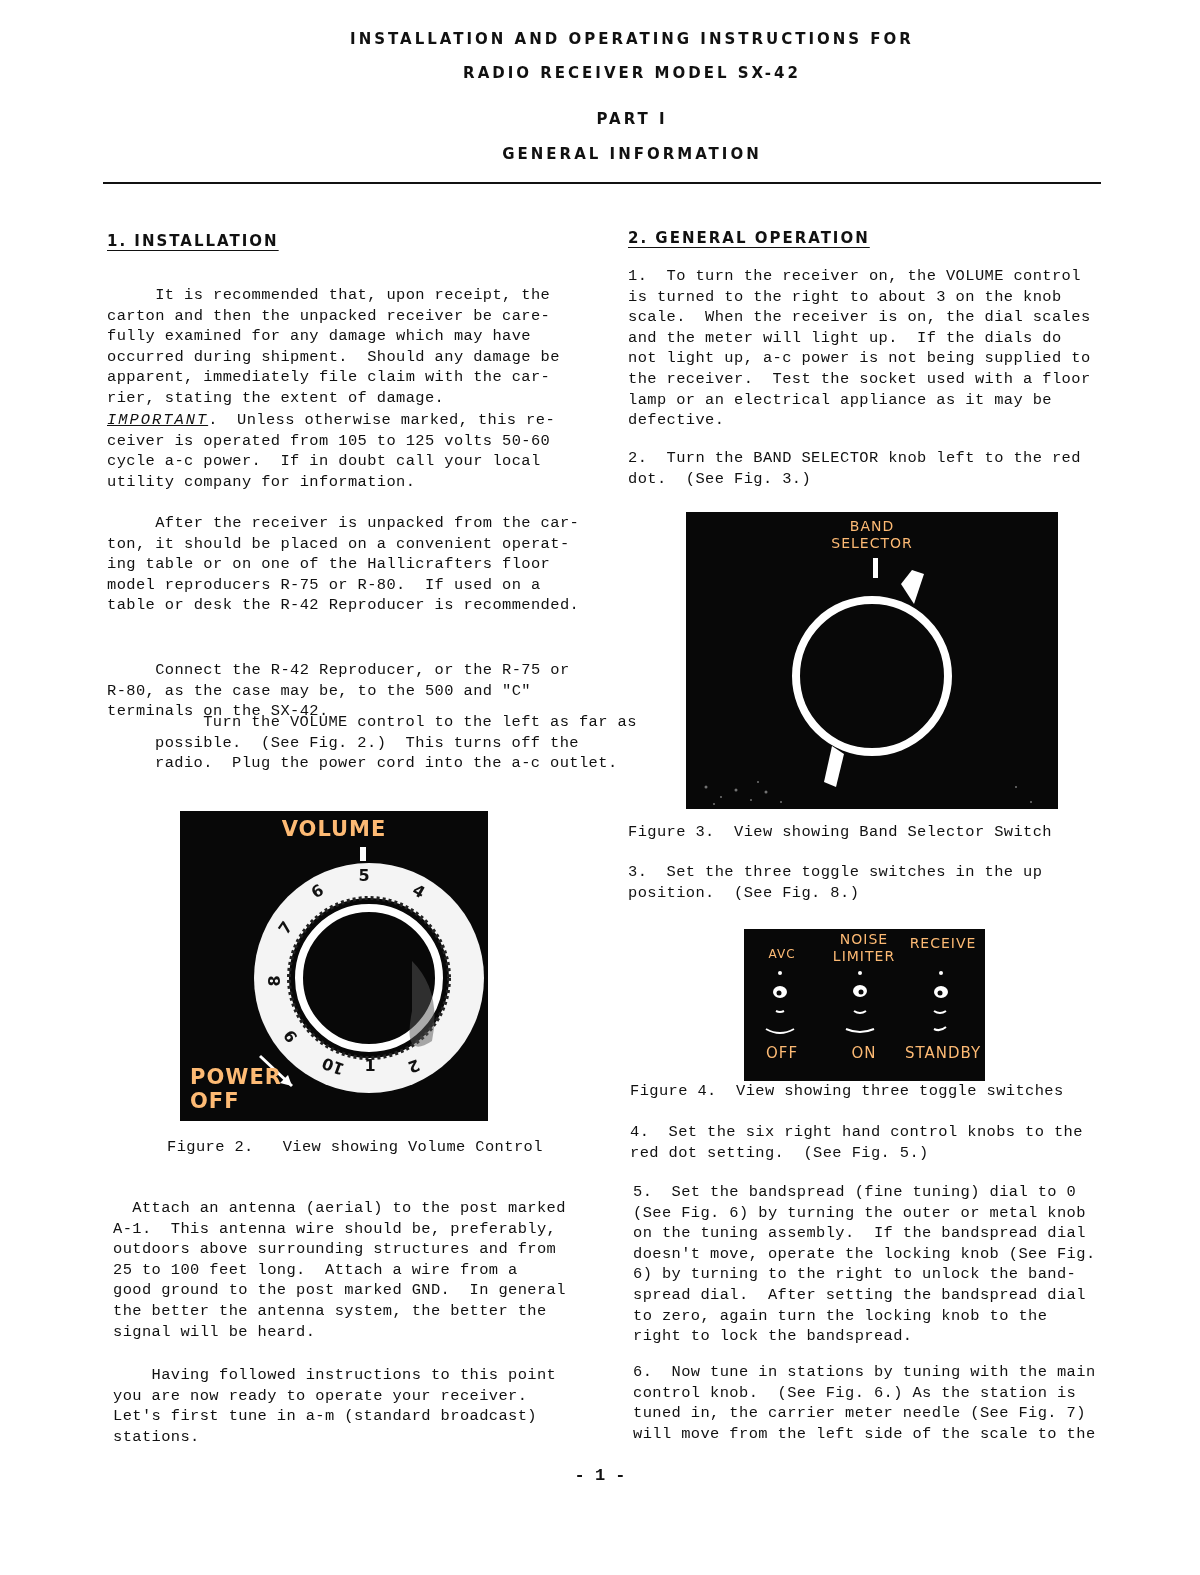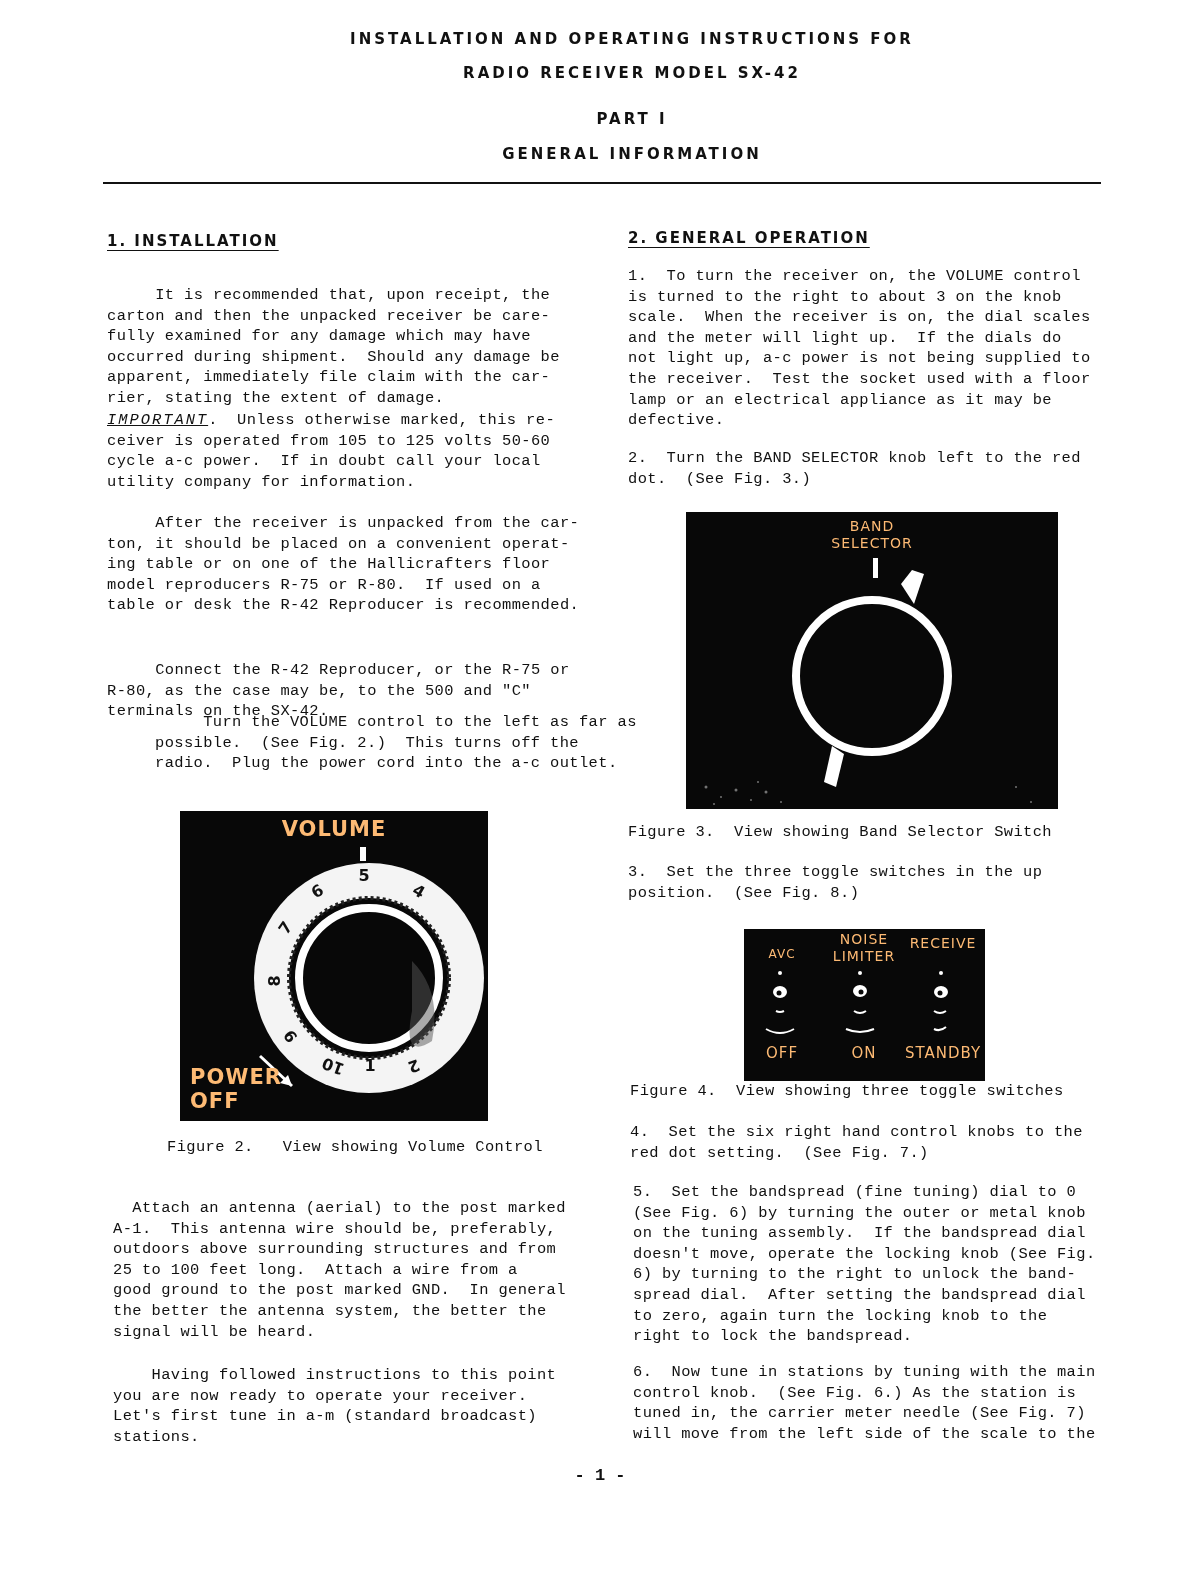--- a/index.html
+++ b/index.html
@@ -101,21 +101,21 @@
 and the meter will light up.  If the dials do
 not light up, a-c power is not being supplied to
 the receiver.  Test the socket used with a floor
 lamp or an electrical appliance as it may be
 defective.</div>
   <div class="p" style="left:628px; top:448px;">2.  Turn the BAND SELECTOR knob left to the red
 dot.  (See Fig. 3.)</div>
   <div class="p" style="left:628px; top:862px;">3.  Set the three toggle switches in the up
 position.  (See Fig. 8.)</div>
   <div class="p" style="left:630px; top:1122px;">4.  Set the six right hand control knobs to the
-red dot setting.  (See Fig. 7.)</div>
+red dot setting.  (See Fig. 5.)</div>
   <div class="p" style="left:633px; top:1182px;">5.  Set the bandspread (fine tuning) dial to 0
 (See Fig. 6) by turning the outer or metal knob
 on the tuning assembly.  If the bandspread dial
 doesn't move, operate the locking knob (See Fig.
 6) by turning to the right to unlock the band-
 spread dial.  After setting the bandspread dial
 to zero, again turn the locking knob to the
 right to lock the bandspread.</div>
   <div class="p" style="left:633px; top:1362px;">6.  Now tune in stations by tuning with the main
 control knob.  (See Fig. 6.) As the station is

